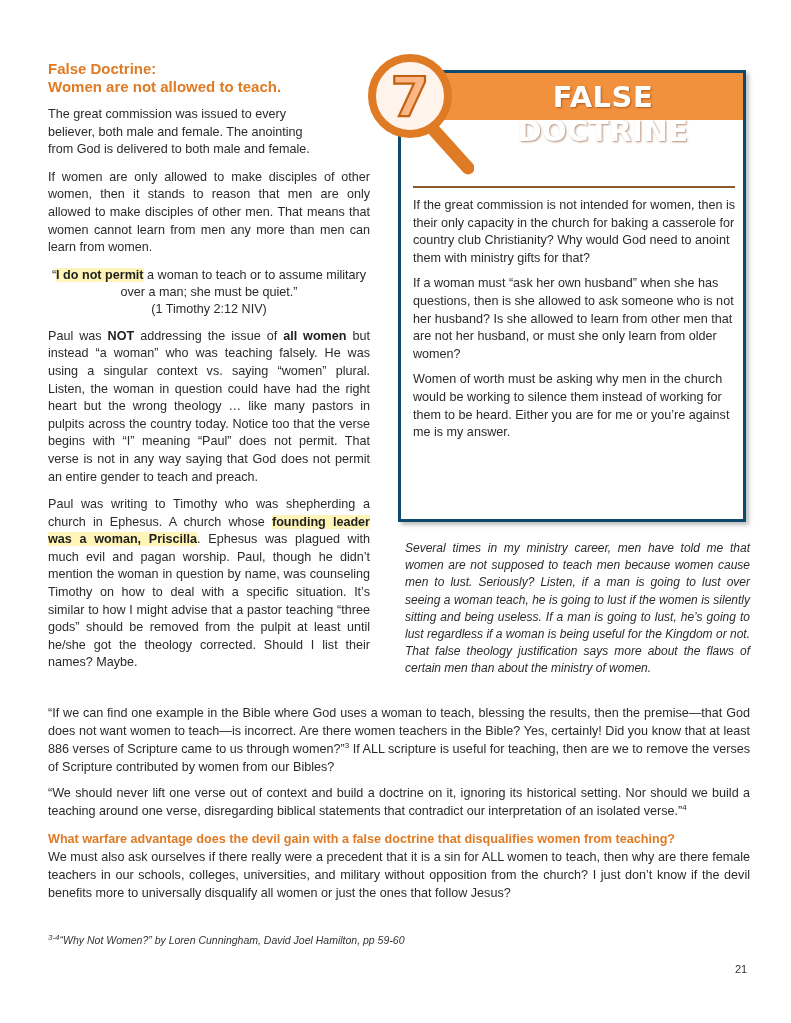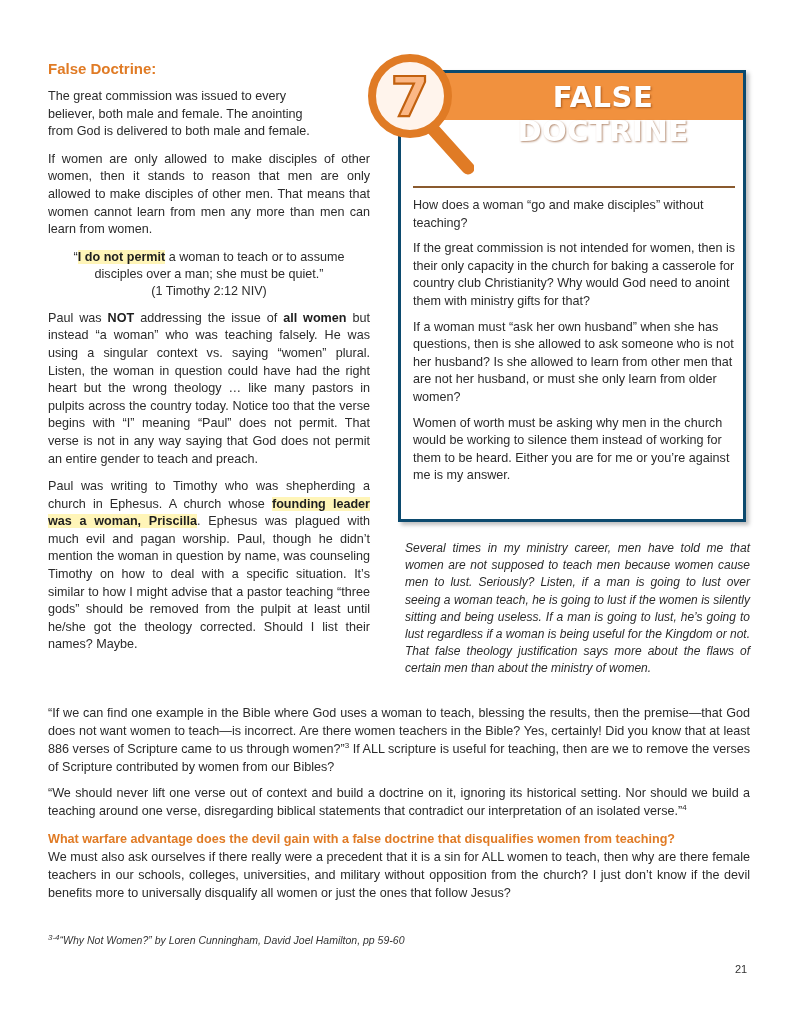--- a/index.html
+++ b/index.html
@@ -71,38 +71,38 @@
   .page-num { position: absolute; left: 735px; top: 963px; font-size: 11px; color: #333; }
 </style>
 </head>
 <body>
 
 <div class="page">
 
   <div class="left-col">
     <div class="title">
       <div>False Doctrine:</div>
+      <div>Women are not allowed to teach.</div>
     </div>
     <p class="p" style="width:262px">The great commission was issued to every believer, both male and female. The anointing from God is delivered to both male and female.</p>
     <p class="p just">If women are only allowed to make disciples of other women, then it stands to reason that men are only allowed to make disciples of other men. That means that women cannot learn from men any more than men can learn from women.</p>
     <div class="quote">
-      <span>“</span><b class="hl">I do not permit</b><span> a woman to teach or to assume disciples over a man; she must be quiet.”</span>
+      <span>“</span><b class="hl">I do not permit</b><span> a woman to teach or to assume military over a man; she must be quiet.”</span>
       <div>(1 Timothy 2:12 NIV)</div>
     </div>
     <p class="p just"><span>Paul was </span><b>NOT</b><span> addressing the issue of </span><b>all women</b><span> but instead “a woman” who was teaching falsely. He was using a singular context vs. saying “women” plural. Listen, the woman in question could have had the right heart but the wrong theology … like many pastors in pulpits across the country today. Notice too that the verse begins with “I” meaning “Paul” does not permit. That verse is not in any way saying that God does not permit an entire gender to teach and preach.</span></p>
     <p class="p just"><span>Paul was writing to Timothy who was shepherding a church in Ephesus. A church whose </span><b class="hl">founding leader was a woman, Priscilla</b><span>. Ephesus was plagued with much evil and pagan worship. Paul, though he didn’t mention the woman in question by name, was counseling Timothy on how to deal with a specific situation. It’s similar to how I might advise that a pastor teaching “three gods” should be removed from the pulpit at least until he/she got the theology corrected. Should I list their names? Maybe.</span></p>
   </div>
 
   <div class="box">
     <div class="box-header">
       <div class="box-header-text">FALSE DOCTRINE</div>
     </div>
     <div class="box-rule"></div>
     <div class="box-body">
-      <p class="p">How does a woman “go and make disciples” without teaching?</p>
       <p class="p">If the great commission is not intended for women, then is their only capacity in the church for baking a casserole for country club Christianity? Why would God need to anoint them with ministry gifts for that?</p>
       <p class="p">If a woman must “ask her own husband” when she has questions, then is she allowed to ask someone who is not her husband? Is she allowed to learn from other men that are not her husband, or must she only learn from older women?</p>
       <p class="p">Women of worth must be asking why men in the church would be working to silence them instead of working for them to be heard. Either you are for me or you’re against me is my answer.</p>
     </div>
   </div>
 
   <div class="badge">
     <svg width="110" height="130" viewBox="0 0 110 130">
       <line x1="68" y1="78" x2="104" y2="118" stroke="#e07b25" stroke-width="13" stroke-linecap="round"></line>
       <circle cx="46" cy="46" r="38" fill="#fff4ec" stroke="#e07b25" stroke-width="8"></circle>

